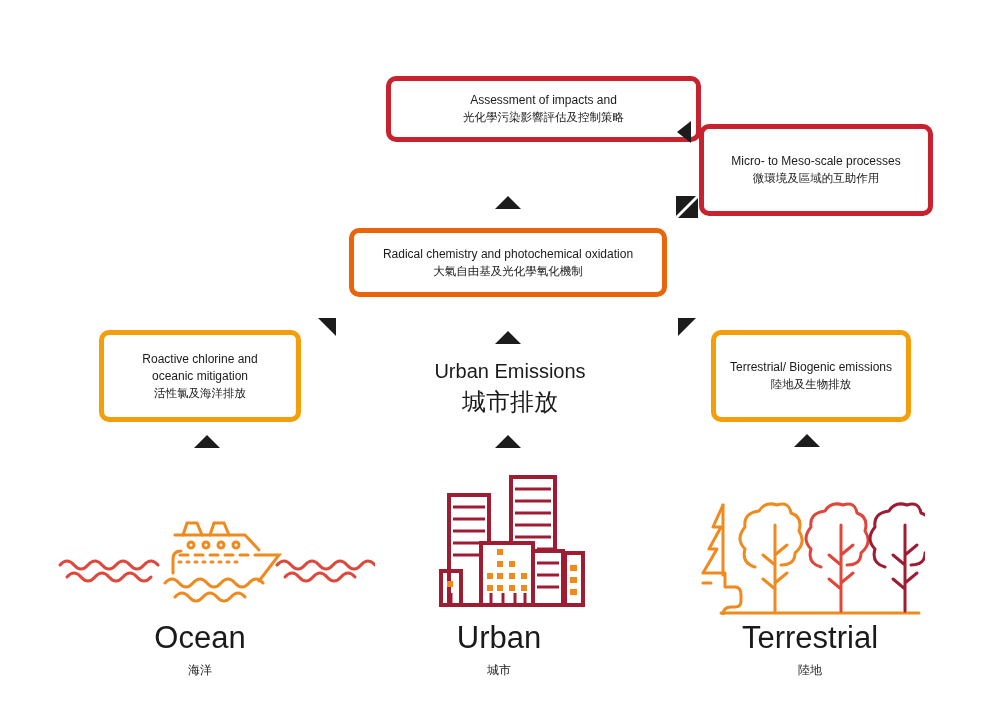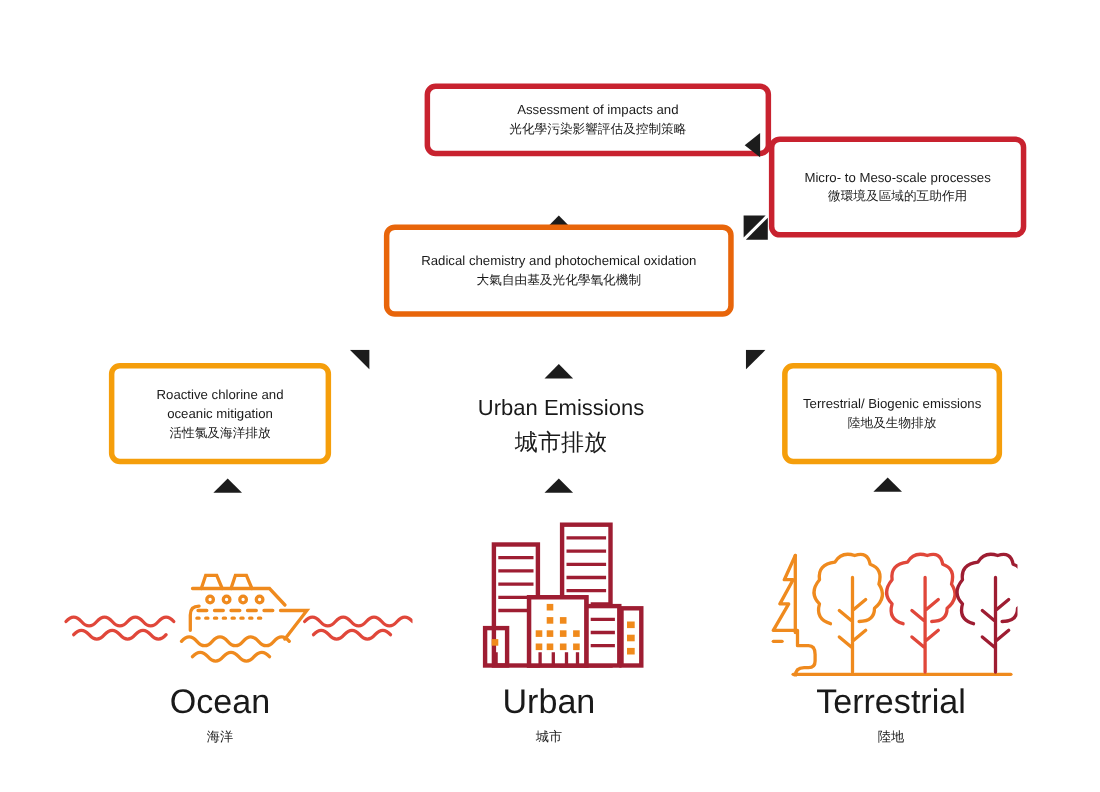--- a/index.html
+++ b/index.html
@@ -18,34 +18,34 @@
     justify-content: center;
     text-align: center;
     font-size: 12px;
     line-height: 17px;
     color: #1a1a1a;
   }
   .box .zh { font-size: 11.5px; font-family: "DejaVu Sans", sans-serif; }
 
   #box-assessment { left: 350px; top: 76px; width: 315px; height: 66px; border-color: var(--red); margin-left: 36px; }
   #box-micro      { left: 699px; top: 91px; width: 234px; height: 92px; border-color: var(--red); margin-top: 33px; }
-  #box-radical    { left: 349px; top: 204px; width: 318px; height: 84px; border-color: var(--orange); }
+  #box-radical    { left: 349px; top: 228px; width: 318px; height: 69px; border-color: var(--orange); }
   #box-chlorine   { left: 99px;  top: 330px; width: 202px; height: 92px; border-color: var(--amber); }
   #box-terrestrial{ left: 711px; top: 330px; width: 200px; height: 92px; border-color: var(--amber); }
 
   .tri { position: absolute; width: 0; height: 0; }
   .tri-up { border-left: 13px solid transparent; border-right: 13px solid transparent; border-bottom: 13px solid #1c1c1c; }
   .tri-left { border-top: 11px solid transparent; border-bottom: 11px solid transparent; border-right: 14px solid #1c1c1c; }
 
   .label-center {
     position: absolute; text-align: center;
   }
   #urban-emissions { left: 400px; top: 356px; width: 220px; }
   #urban-emissions .en { font-size: 20px; line-height: 30px; color: #1a1a1a; }
-  #urban-emissions .zh { font-size: 21px; line-height: 32px; font-family: "DejaVu Sans", sans-serif; color: #1a1a1a; }
+  #urban-emissions .zh { font-size: 24px; line-height: 32px; font-family: "DejaVu Sans", sans-serif; color: #1a1a1a; }
 
   .bottom-label { position: absolute; top: 624px; width: 200px; text-align: center; }
   .bottom-label .en { font-size: 31px; line-height: 28px; }
   .bottom-label .zh { font-size: 12px; line-height: 36px; font-family: "DejaVu Sans", sans-serif; }
   #label-ocean { left: 100px; }
   #label-urban { left: 399px; }
   #label-terrestrial { left: 710px; }
 
   .icon { position: absolute; }
   #ocean-icon { left: 55px; top: 515px; width: 320px; height: 95px; }

